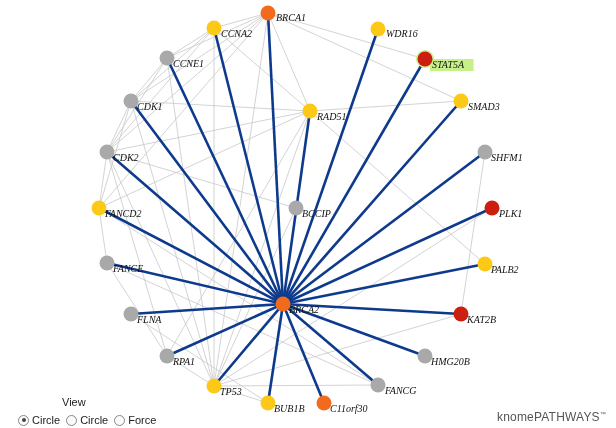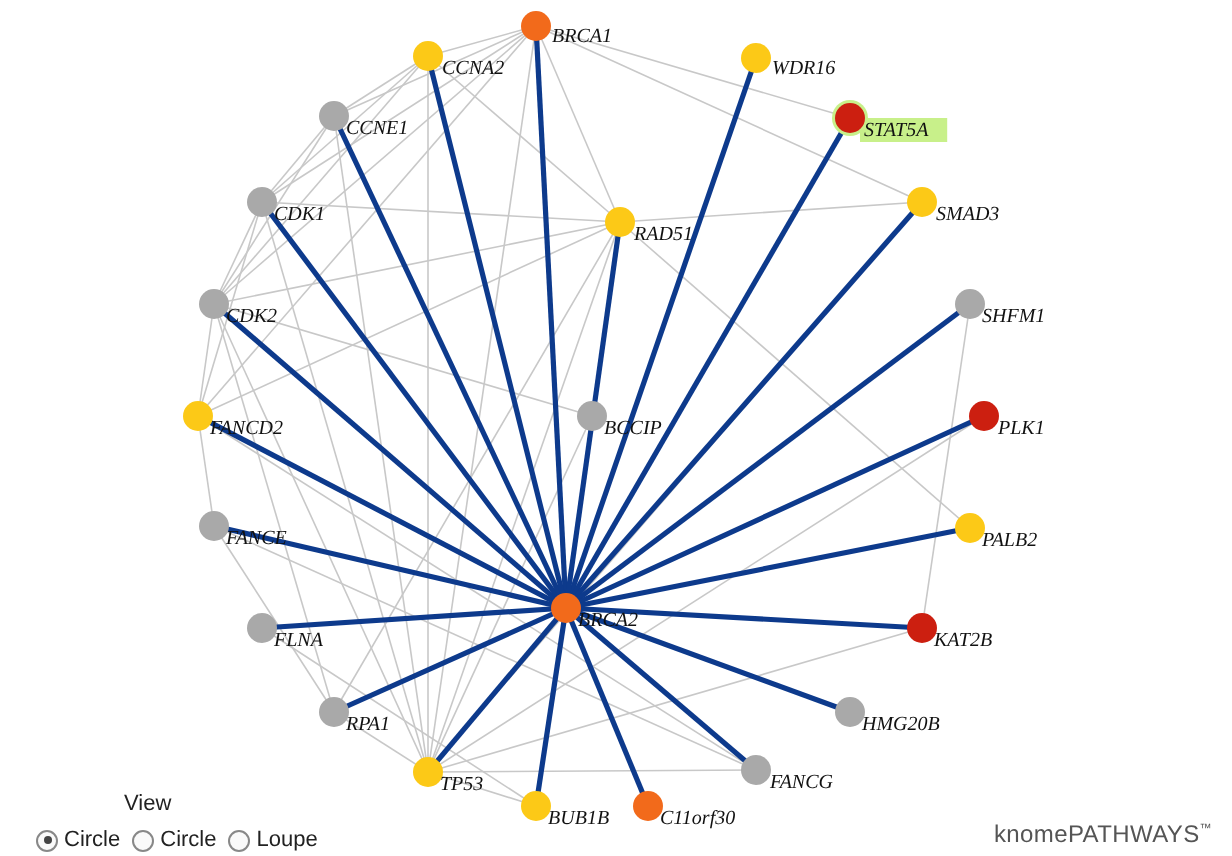--- a/index.html
+++ b/index.html
@@ -198,18 +198,18 @@
     <label class="radio">
       <span class="rb on"></span>
       <span>Circle</span>
     </label>
     <label class="radio">
       <span class="rb"></span>
       <span>Circle</span>
     </label>
     <label class="radio">
       <span class="rb"></span>
-      <span>Loupe</span>
+      <span>Force</span>
     </label>
   </div>
 </div>
 
 <div class="brand"><span>knomePATHWAYS</span><sup>™</sup></div>
 
 </body></html>

